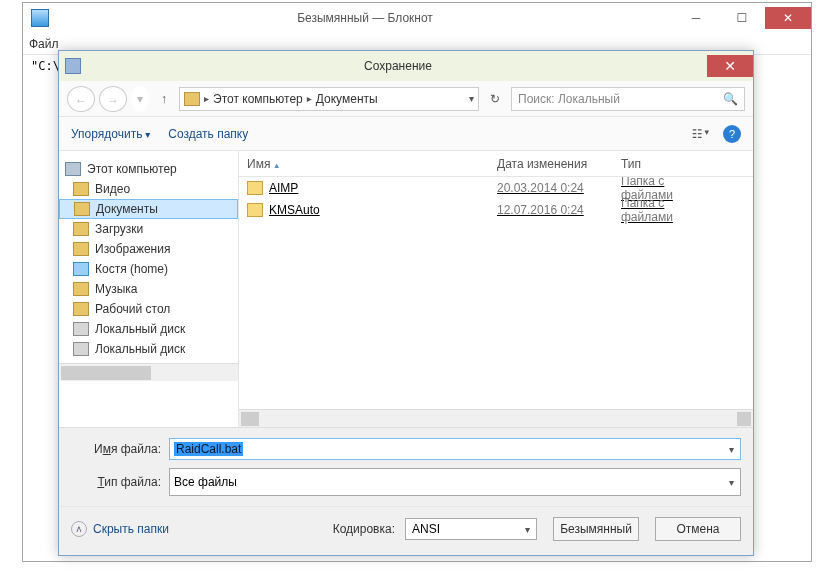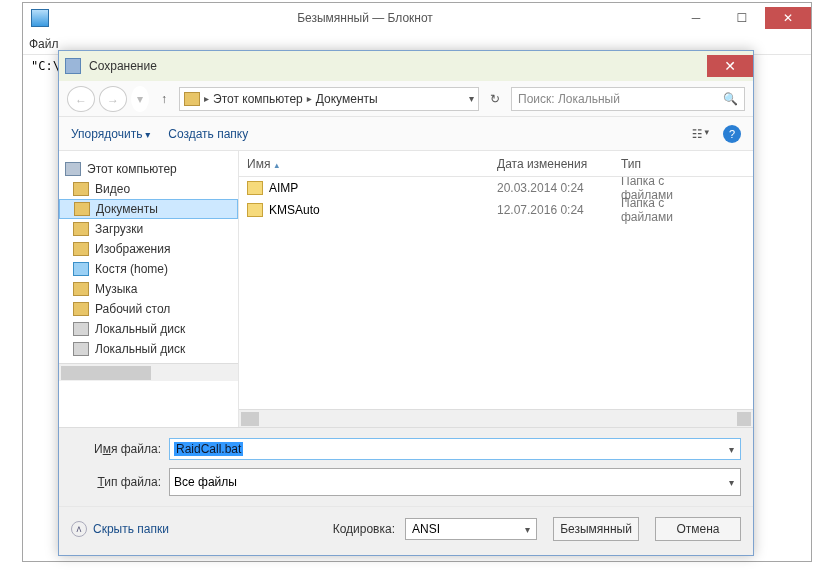--- a/index.html
+++ b/index.html
@@ -13,21 +13,21 @@
 .winbtns { display: flex; }
 .winbtn { width: 46px; height: 22px; display: flex; align-items: center; justify-content: center; color: #555; }
 .winbtn.close { background: #c75050; color: #fff; }
 .notepad-menubar { height: 22px; border-bottom: 1px solid #e5e5e5; padding-left: 6px; display:flex; align-items:center; gap:10px; color:#333;}
 .notepad-text { padding: 4px 8px; font-family: Consolas, monospace; color:#000; }
 
 
 .dialog { position: absolute; left: 58px; top: 50px; width: 696px; height: 506px; background: #fff; border: 1px solid #7da2ce; box-shadow: 0 0 12px rgba(0,0,0,0.25); display:flex; flex-direction:column;}
 .dlg-titlebar { height: 30px; background: #eef3e2; display: flex; align-items: center; padding-left: 6px; }
 .dlg-title-icon { width: 16px; height: 16px; background:#9ab6d9; border:1px solid #5b86b7; margin-right:8px;}
-.dlg-title { flex: 1; color:#333; }
+.dlg-title { flex: 1; text-align: center; color:#333; }
 .dlg-close { width: 46px; height: 22px; background: #c75050; color: #fff; display:flex; align-items:center; justify-content:center; font-size:14px;}
 
 .dlg-nav { height: 36px; border-bottom: 1px solid #e5e5e5; display:flex; align-items:center; padding: 0 8px; gap:4px; background:#fafafa;}
 .nav-arrow { width:28px; height:26px; border:1px solid #ccc; border-radius:50%; display:flex; align-items:center; justify-content:center; color:#777; background:#fff;}
 .nav-arrow.disabled { color:#bbb; }
 .nav-up { width:22px; text-align:center; color:#555; }
 .breadcrumb { flex: 0 0 300px; height:24px; border:1px solid #ccc; background:#fff; display:flex; align-items:center; padding:0 4px; gap:4px; }
 .bc-icon { width:16px; height:14px; background:#e8c568; border:1px solid #b9943e;}
 .bc-sep { color:#555; font-size:10px;}
 .bc-seg { color:#333; }
@@ -53,21 +53,21 @@
 .ticon.net { background:#9ad0f5; border-color:#3a8fc7;}
 
 .filelist { flex:1; display:flex; flex-direction:column; position:relative; }
 .fl-header { display:flex; height:26px; border-bottom:1px solid #e5e5e5; align-items:center; color:#555; padding-right:30px;}
 .fl-col { padding:0 8px; }
 .fl-col.name { flex:0 0 250px; }
 .fl-col.date { flex:0 0 124px; }
 .fl-col.type { flex:1; }
 .fl-sort { font-size:9px; color:#5a8fbd; margin-left:4px;}
 .fl-rows { flex:1; overflow:hidden; }
-.fl-row { display:flex; align-items:center; height:22px; padding-right:30px;}
+.fl-row { display:flex; align-items:center; height:22px; padding-right:30px;text-decoration:underline;}
 .fl-row .name { flex:0 0 250px; display:flex; align-items:center; gap:6px; padding-left:8px;}
 .fl-row .date { flex:0 0 124px; color:#777; padding:0 8px;}
 .fl-row .type { flex:1; color:#777; padding:0 8px;}
 .folder-icon { width:16px; height:14px; background:#f6da7b; border:1px solid #c9a33a; }
 .hscroll { height:18px; background:#f0f0f0; border-top:1px solid #ddd; position:relative;}
 .hscroll .thumb { position:absolute; left:2px; top:2px; width:18px; height:14px; background:#cdcdcd; }
 .hscroll .rarrow { position:absolute; right:2px; top:2px; width:14px; height:14px; background:#cdcdcd; }
 .tree-scroll { height:18px; background:#f0f0f0; border-top:1px solid #ddd; margin-top:4px; position:relative;}
 .tree-scroll .thumb { position:absolute; left:2px; top:2px; width:90px; height:14px; background:#cdcdcd;}
 

